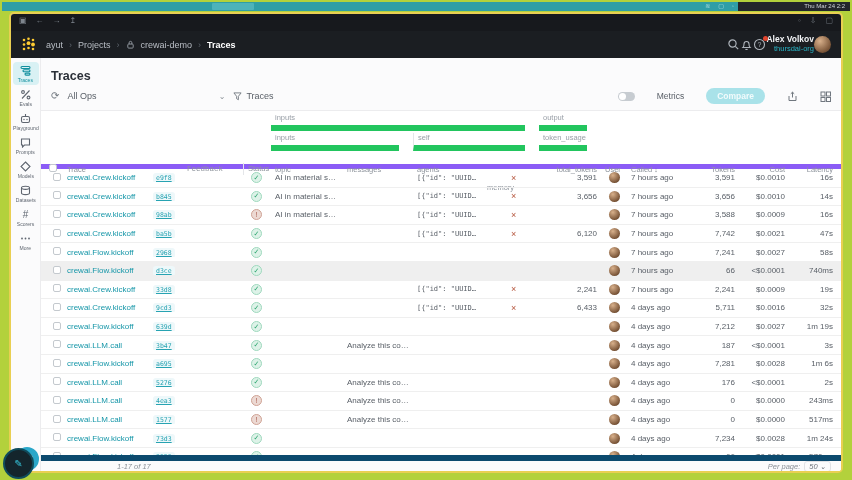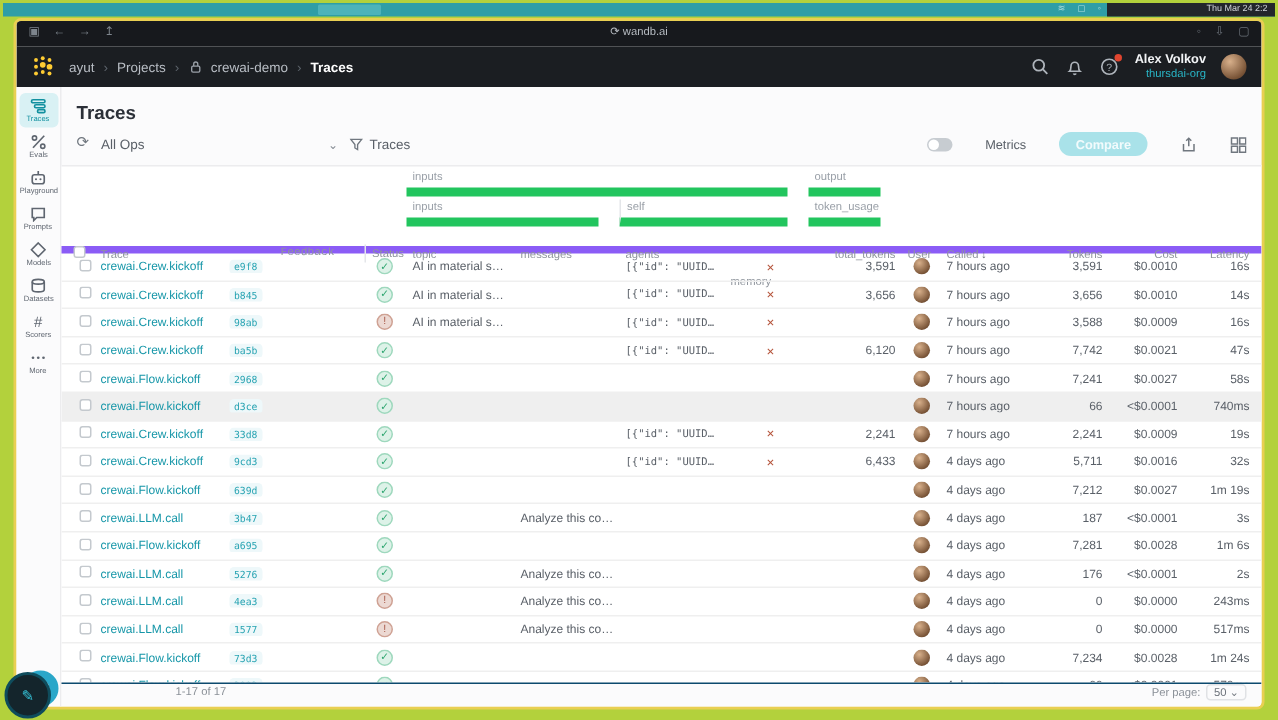--- a/index.html
+++ b/index.html
@@ -27,21 +27,21 @@
   .chrome .center { position:absolute; left:0; right:0; top:2px; text-align:center;
                     font-size:7.5px; color:#b6bbc1; }
   .chrome .right-icons { position:absolute; right:8px; top:2px; display:flex; gap:9px;
                          font-size:8px; color:#6a7078; }
 
   .navbar { height:27px; background:#1b1e22; flex:none; display:flex; align-items:center;
             padding:0 10px; }
   .crumbs { display:flex; align-items:flex-start; gap:6px; font-size:9px; color:#b9bec5; margin-left:10px; }
   .crumbs .sep { color:#5c636b; }
   .crumbs .cur { color:#ffffff; font-weight:bold; }
-  .nav-right { margin-left:auto; display:flex; align-items:center; gap:10px; }
+  .nav-right { margin-left:auto; display:flex; align-items:center; }
   .nav-ic { width:13px; height:13px; color:#aeb4bb; position:relative; }
   .nav-ic svg { width:13px; height:13px; display:block; }
   .red-dot { position:absolute; top:-2px; right:-2px; width:5px; height:5px;
              background:#e0452f; border-radius:50%; }
   .who { text-align:right; line-height:1.15; }
   .who .uname { color:#f2f4f6; font-size:8.5px; font-weight:bold; }
   .who .uorg  { color:#29b5c6; font-size:7.5px; }
   .avatar { width:17px; height:17px; border-radius:50%;
             background:radial-gradient(circle at 35% 30%, #d8b08b, #7a5538 70%, #4e3522); }
 
@@ -87,32 +87,32 @@
   .num { text-align:right; }
   .sort { color:#6d737b; font-size:7px; }
 
   .rows { flex:1; min-height:0; overflow:hidden; }
   .t-row { height:18.6px; border-bottom:1px solid #efefef; font-size:8px; color:#5a6068; cursor:pointer; }
   .t-row.hl { background:#efefef; }
   .t-cell { padding:0 4px; white-space:nowrap; overflow:hidden; text-overflow:ellipsis; }
   .cb { width:8px; height:8px; border:1px solid #c4c9ce; border-radius:2px; margin-left:8px; background:#fff; }
   .trace-link { color:#1596a8; }
   .badge { font-family:"DejaVu Sans Mono", monospace; font-size:6.5px; color:#27a3b2;
-           background:#eef8fa; border-radius:3px; padding:1px 3px; }
+           background:#eef8fa; border-radius:3px; padding:1px 3px;text-decoration:underline; }
   .status-ic { width:11px; height:11px; border-radius:50%; display:flex; align-items:center;
                justify-content:center; font-size:7px; margin-left:4px; }
   .status-ok { background:#ddf2e8; color:#2ca56e; border:1px solid #9ed8bd; }
   .status-err { background:#ecd9d3; color:#a85a4a; border:1px solid #cfa294; }
   .mono { font-family:"DejaVu Sans Mono", monospace; font-size:7px; }
   .mem-x { color:#b5543b; font-size:9px; padding-left:24px; }
   .mini-av { width:11px; height:11px; border-radius:50%; margin-left:4px;
              background:radial-gradient(circle at 35% 30%, #d8b08b, #7a5538 70%, #4e3522); }
 
-  .footer { height:16px; flex:none; border-top:1px solid #0c4a6e; background:#fbfbfc;
-            display:flex; align-items:flex-start; font-size:7.5px; color:#8b9198; padding:0 10px; }
+  .footer { height:16px; flex:none; border-top:6px solid #0c4a6e; background:#fbfbfc;
+            display:flex; align-items:center; font-size:7.5px; color:#8b9198; padding:0 10px;font-style:italic; }
   .footer .range { margin-left:66px; }
   .footer .pp { margin-left:auto; display:flex; align-items:center; gap:4px; }
   .footer .pp-val { color:#6d737b; border:1px solid #e0e2e5; border-radius:3px; padding:0 4px; cursor:pointer; }
 
   
   .rec-ring { position:absolute; left:15px; bottom:9px; width:24px; height:24px; border-radius:50%;
               border:6px solid #2aa7c9; }
   .rec-dot { position:absolute; left:3px; bottom:1px; width:31px; height:31px; border-radius:50%;
              background:#14252c; border:2px solid #0f4c5c; display:flex; align-items:center;
              justify-content:center; color:#35c2d8; font-size:10px; }
@@ -131,23 +131,20 @@
 </div>
 
 <div class="window">
 
   <div class="chrome">
     <div class="left-icons">
       <span>▣</span>
       <span>←</span>
       <span>→</span>
       <span>↥</span>
-    </div>
-    <div class="center">
-      <span>⟳ </span><span>wandb.ai</span>
     </div>
     <div class="right-icons">
       <span>◦</span>
       <span>⇩</span>
       <span>▢</span>
     </div>
   </div>
 
   <div class="navbar">
     <svg width="15" height="15" viewBox="0 0 15 15">

